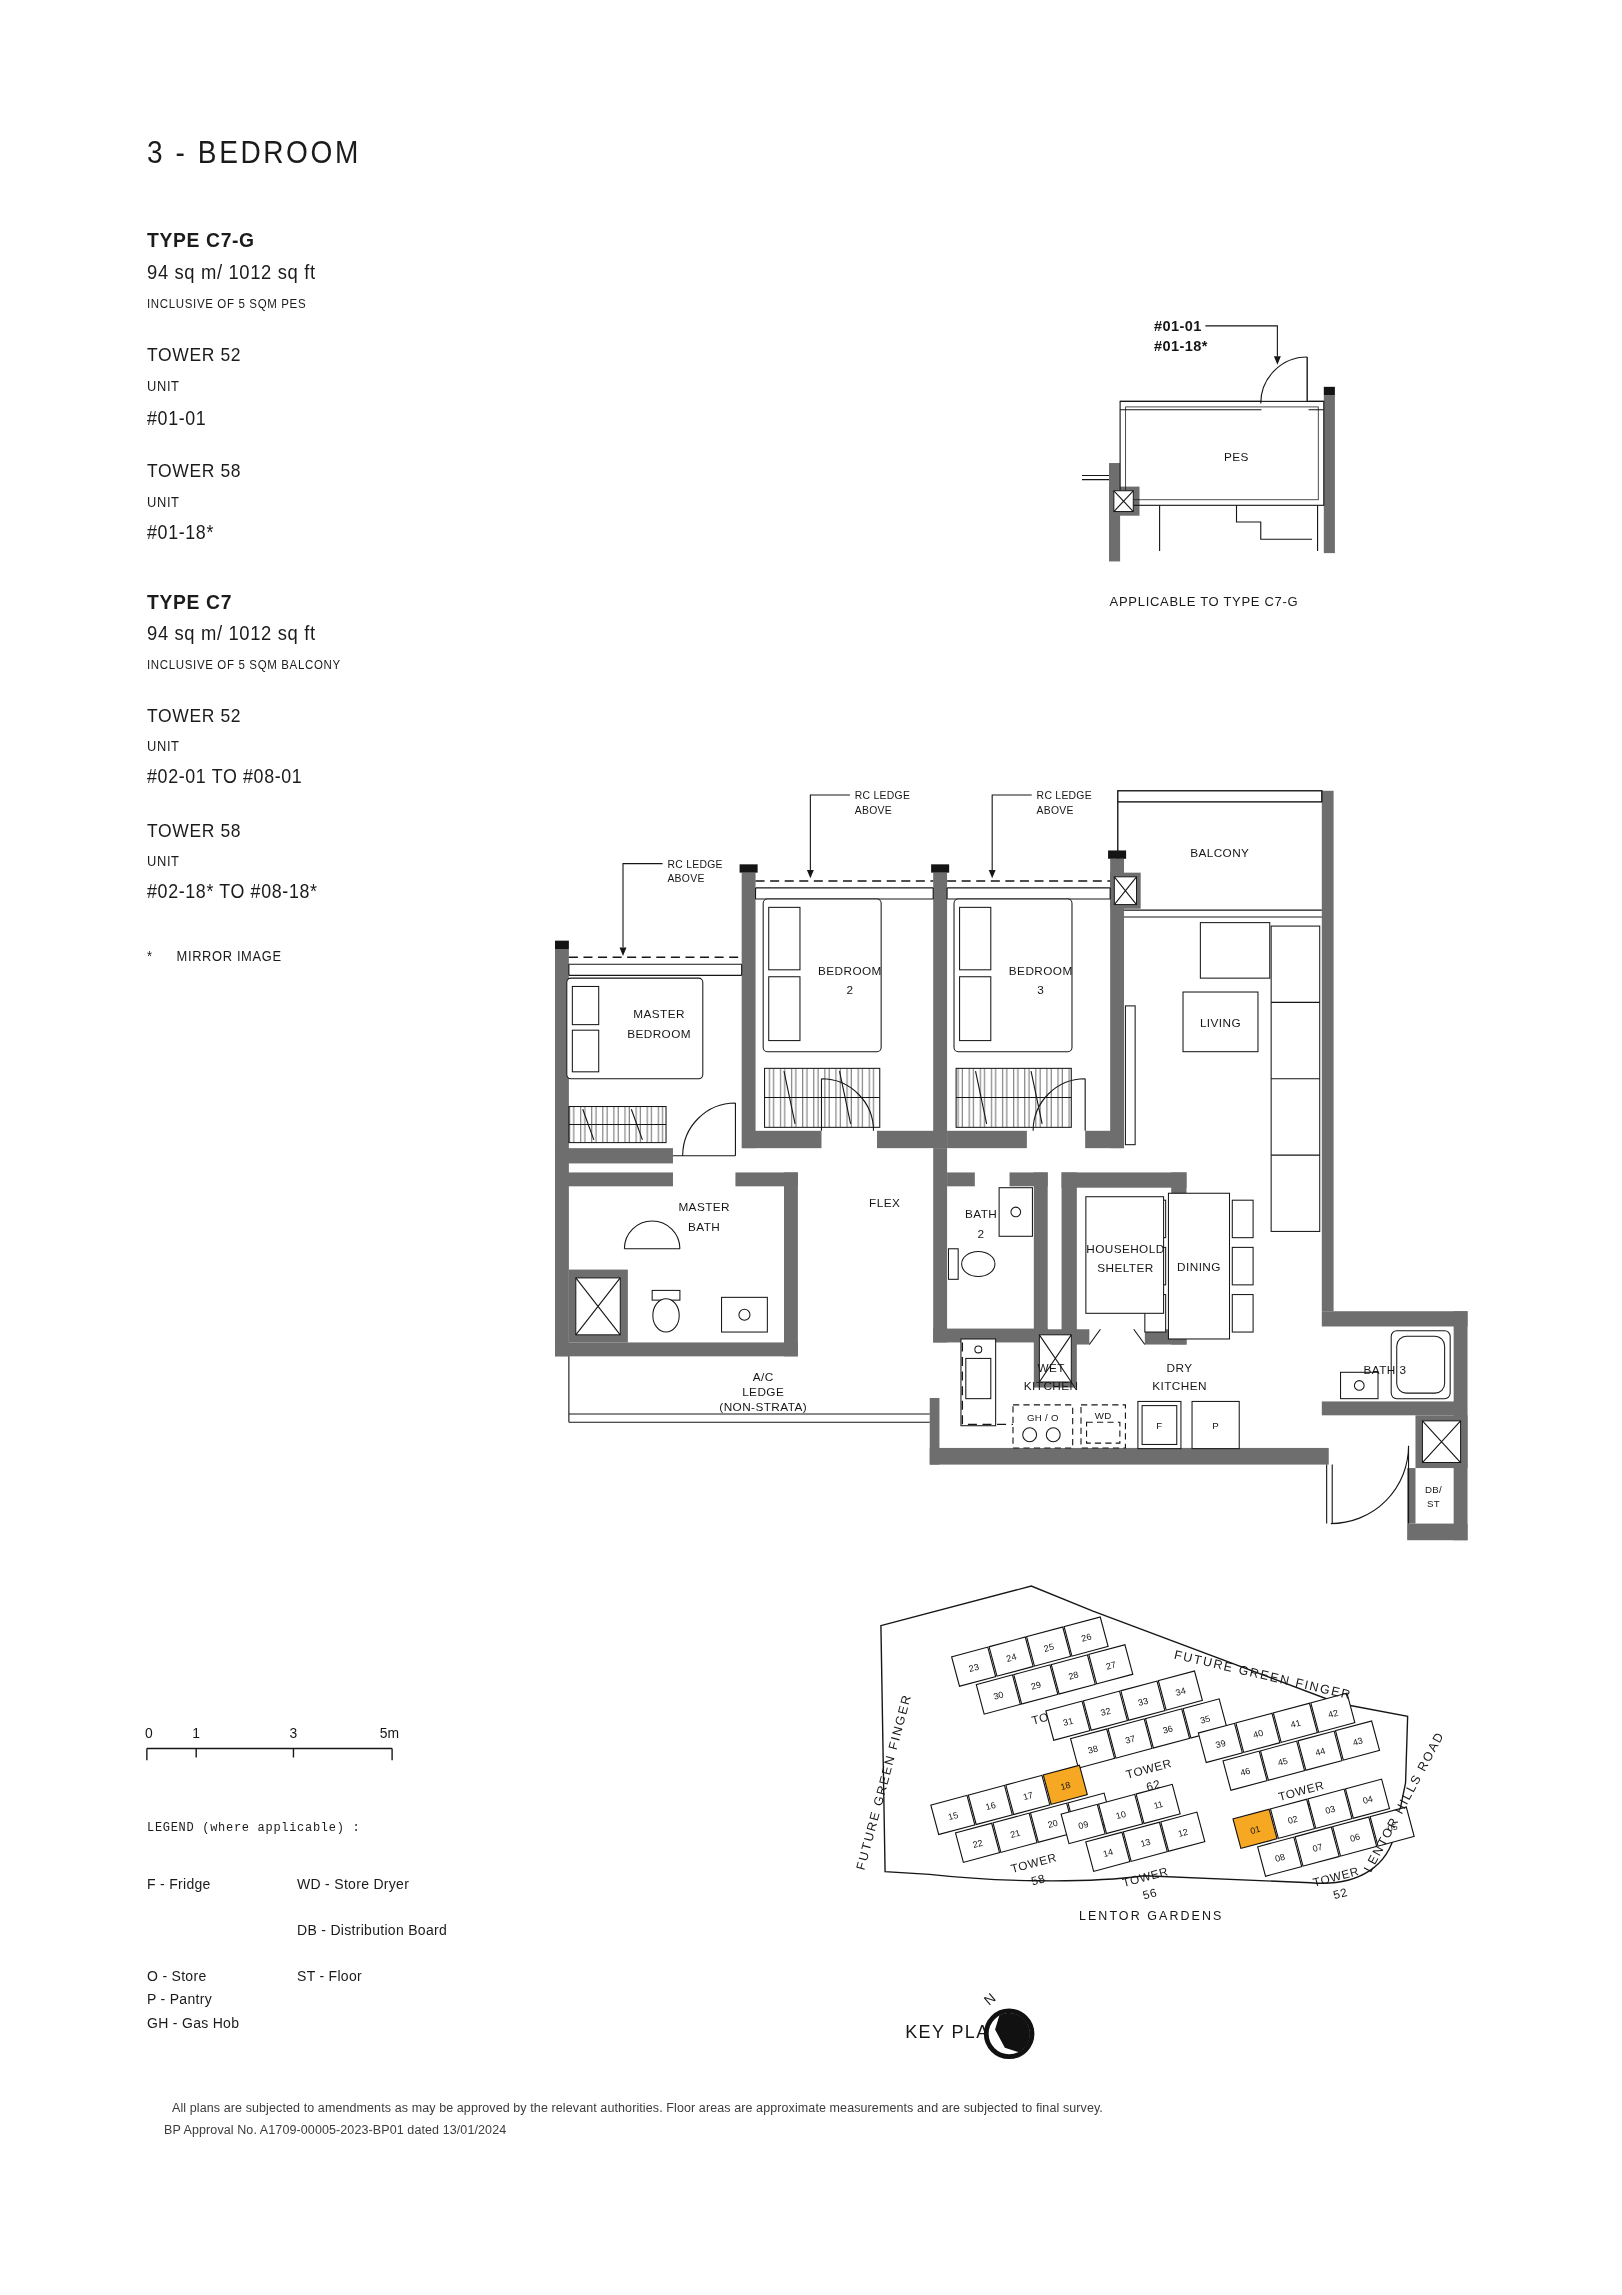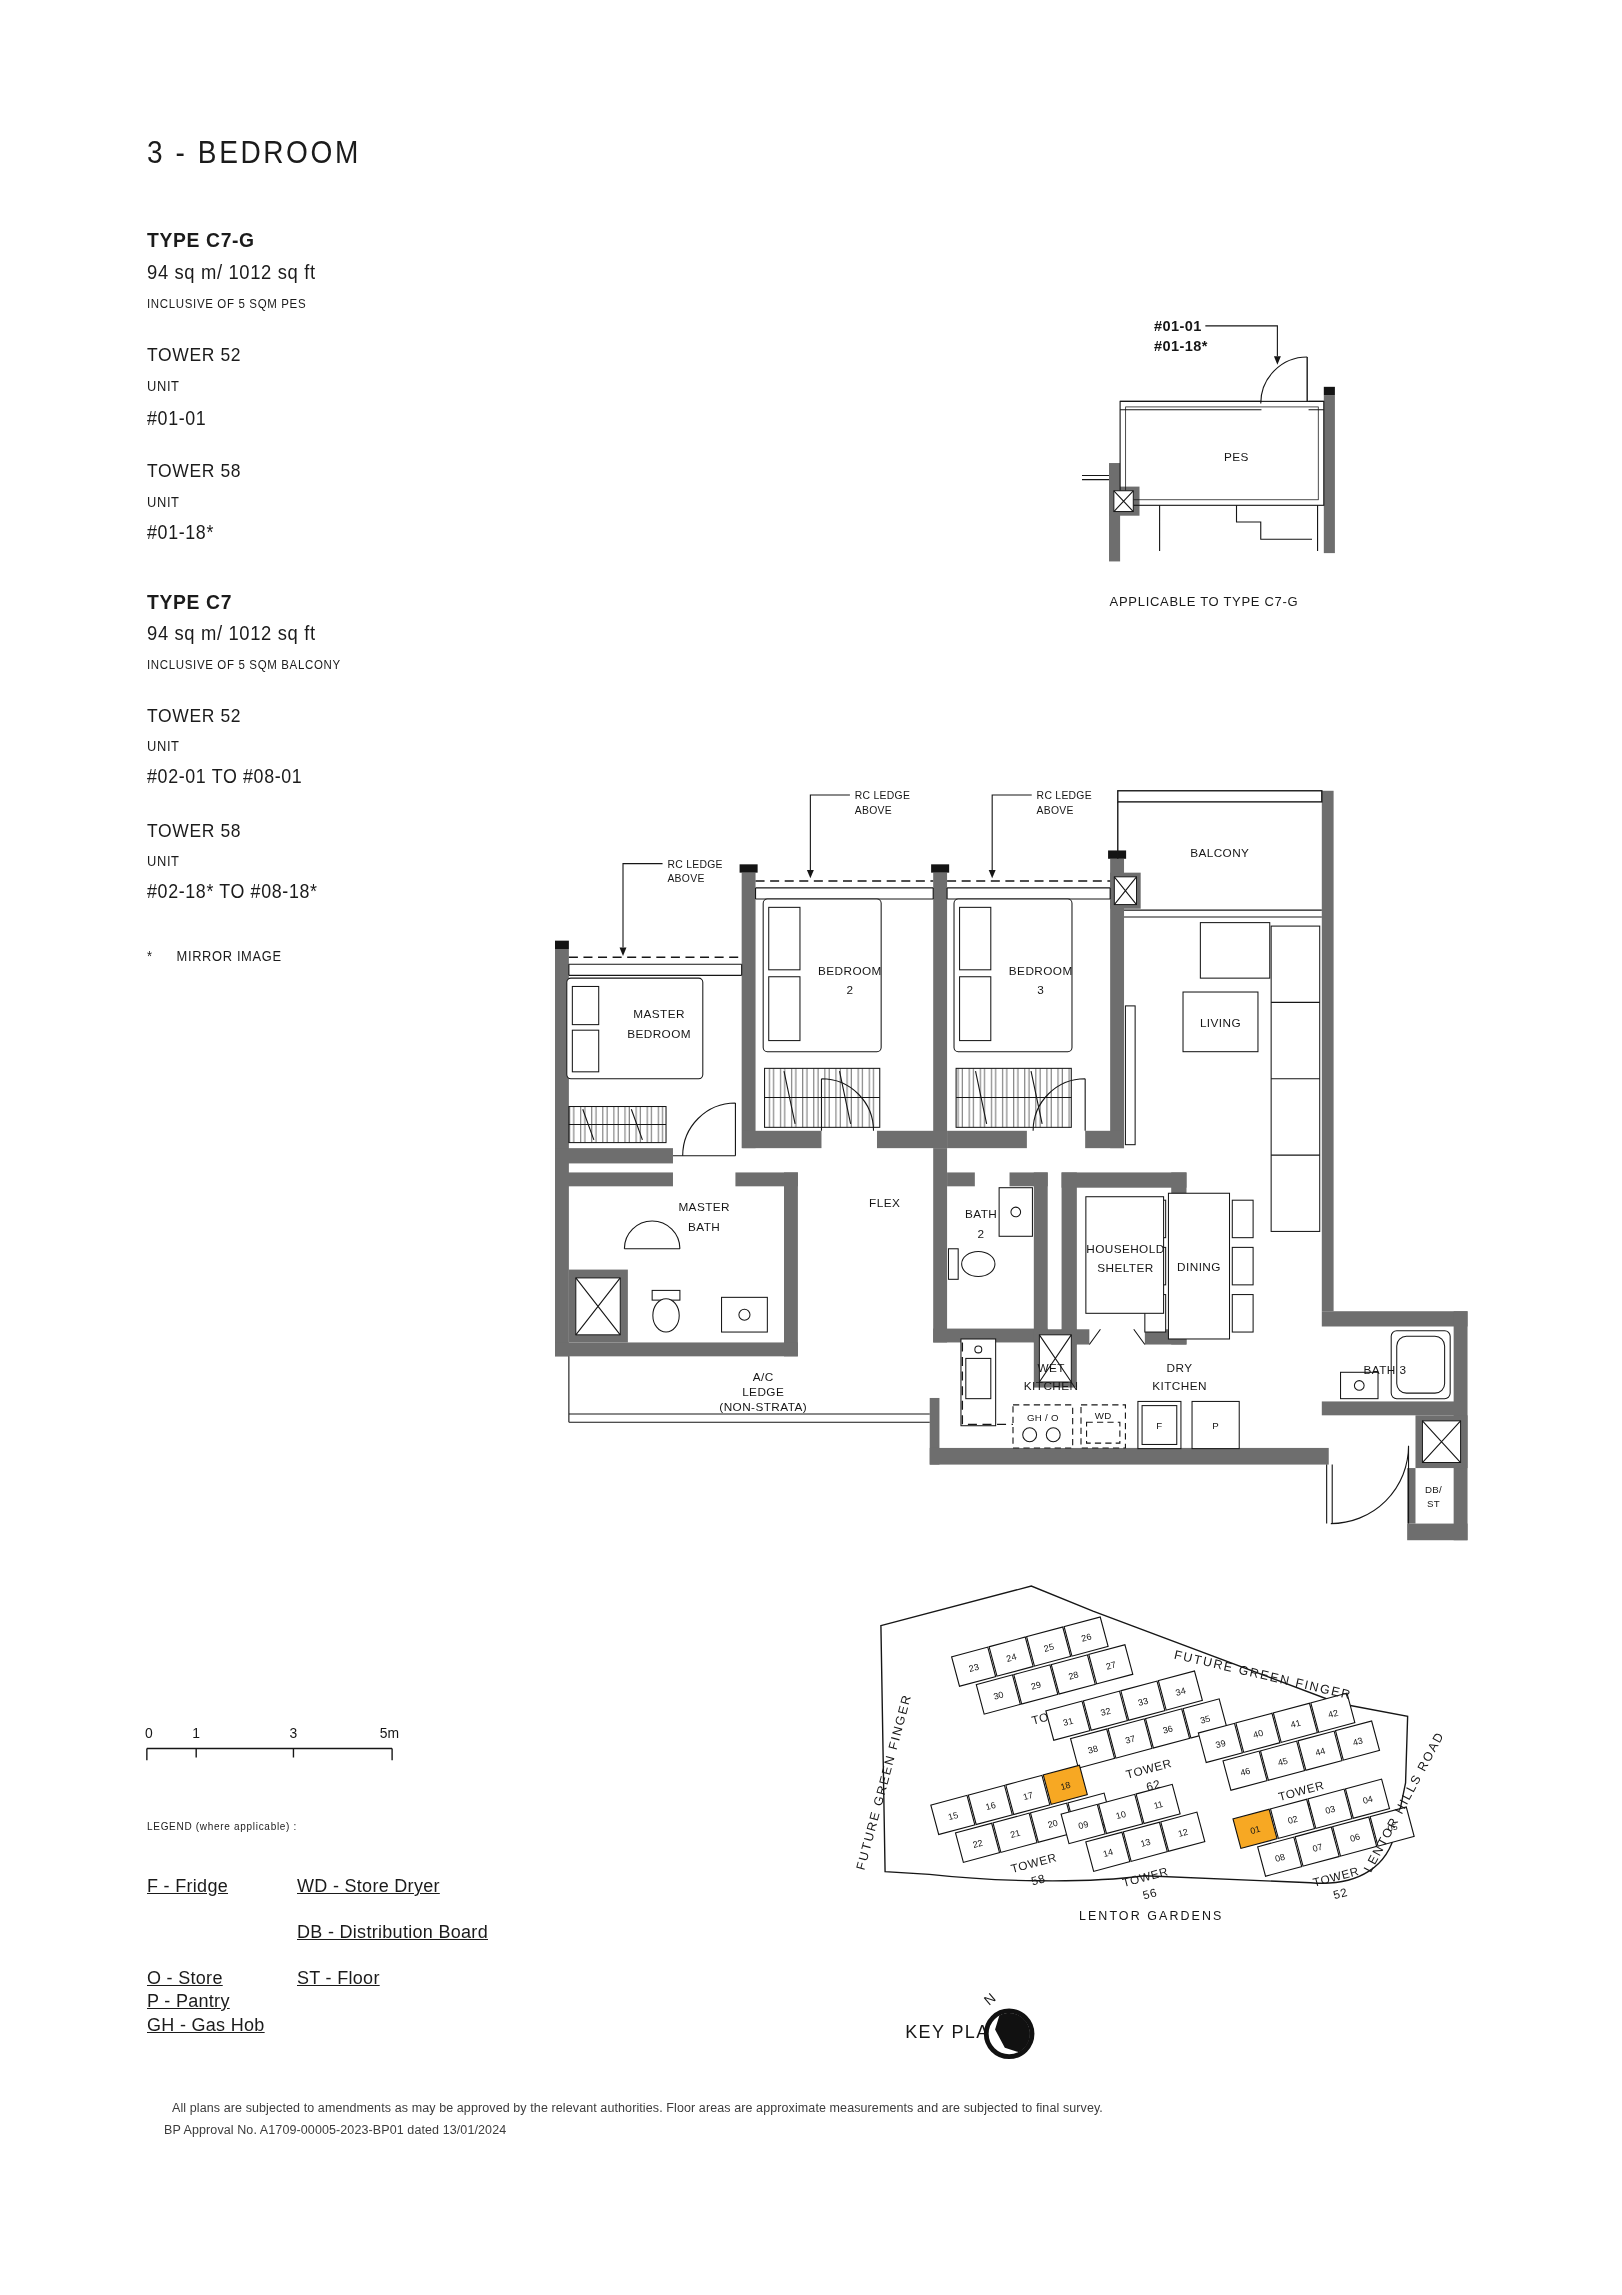--- a/index.html
+++ b/index.html
@@ -13,22 +13,22 @@
            transform:scaleX(.92);transform-origin:left top;}
   .t-title{font-size:30.5px;letter-spacing:2.8px;font-weight:400;}
   .t-type{font-size:21px;font-weight:bold;letter-spacing:0.7px;}
   .t-area{font-size:20px;letter-spacing:0.7px;}
   .t-incl{font-size:12.5px;letter-spacing:0.7px;}
   .t-tower{font-size:19px;letter-spacing:0.7px;}
   .t-unitlbl{font-size:14px;letter-spacing:0.7px;}
   .t-units{font-size:19.4px;letter-spacing:0.7px;}
   .t-mirror{font-size:14px;letter-spacing:0.7px;}
   .caption{font-size:13px;letter-spacing:0.7px;}
-  .legend-title{font-size:10px;letter-spacing:0.7px;}
-  .legend-item{font-size:18px;letter-spacing:0.3px;text-decoration:underline;}
+  .legend-title{font-size:12px;letter-spacing:0.7px;font-family:Liberation Mono, monospace;}
+  .legend-item{font-size:14px;letter-spacing:0.3px;}
   .footer-line{font-size:12.5px;letter-spacing:0.1px;color:#3c3c3c;}
   svg{position:absolute;overflow:visible;}
   svg text{font-family:"Liberation Sans",sans-serif;fill:#161616;}
   .plan-label{font-size:17px;letter-spacing:.6px;}
   .plan-small{font-size:14px;letter-spacing:.4px;}
   .rc{font-size:15px;letter-spacing:.4px;}
   .kp-road{font-size:18px;letter-spacing:2.5px;}
   .kp-road-b{font-size:18px;letter-spacing:3px;}
   .kp-tower-name{font-size:17px;letter-spacing:1px;}
   .kp-num{font-size:13px;}

